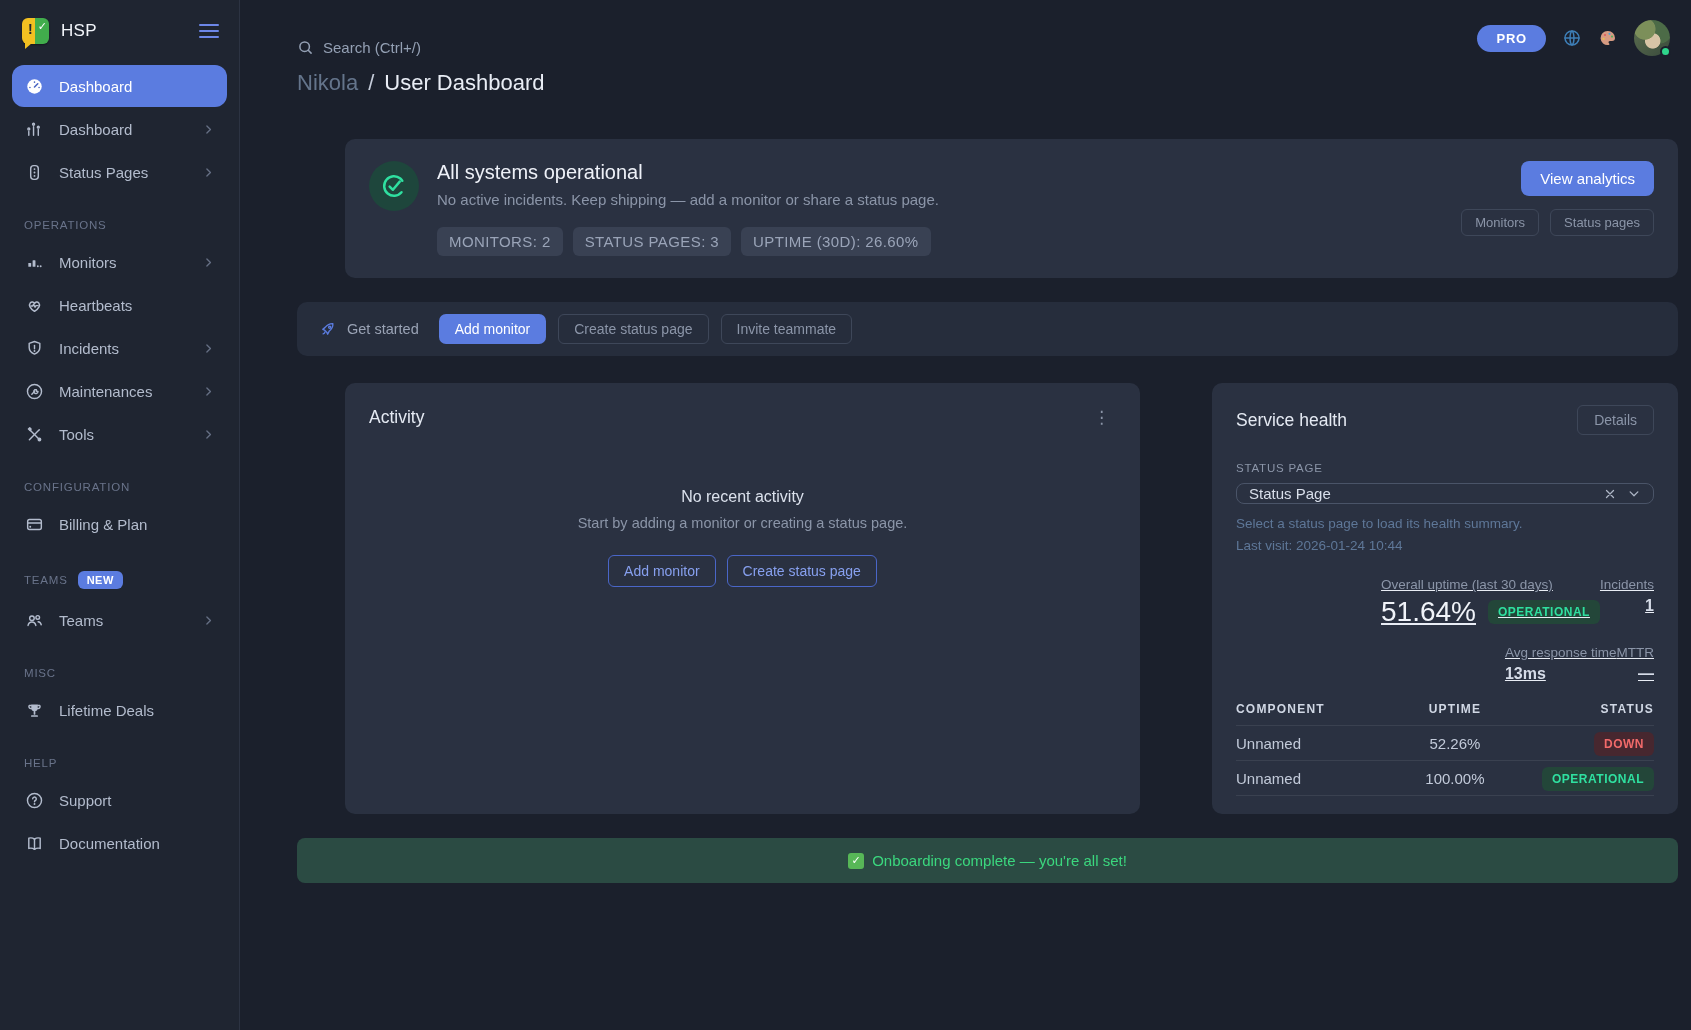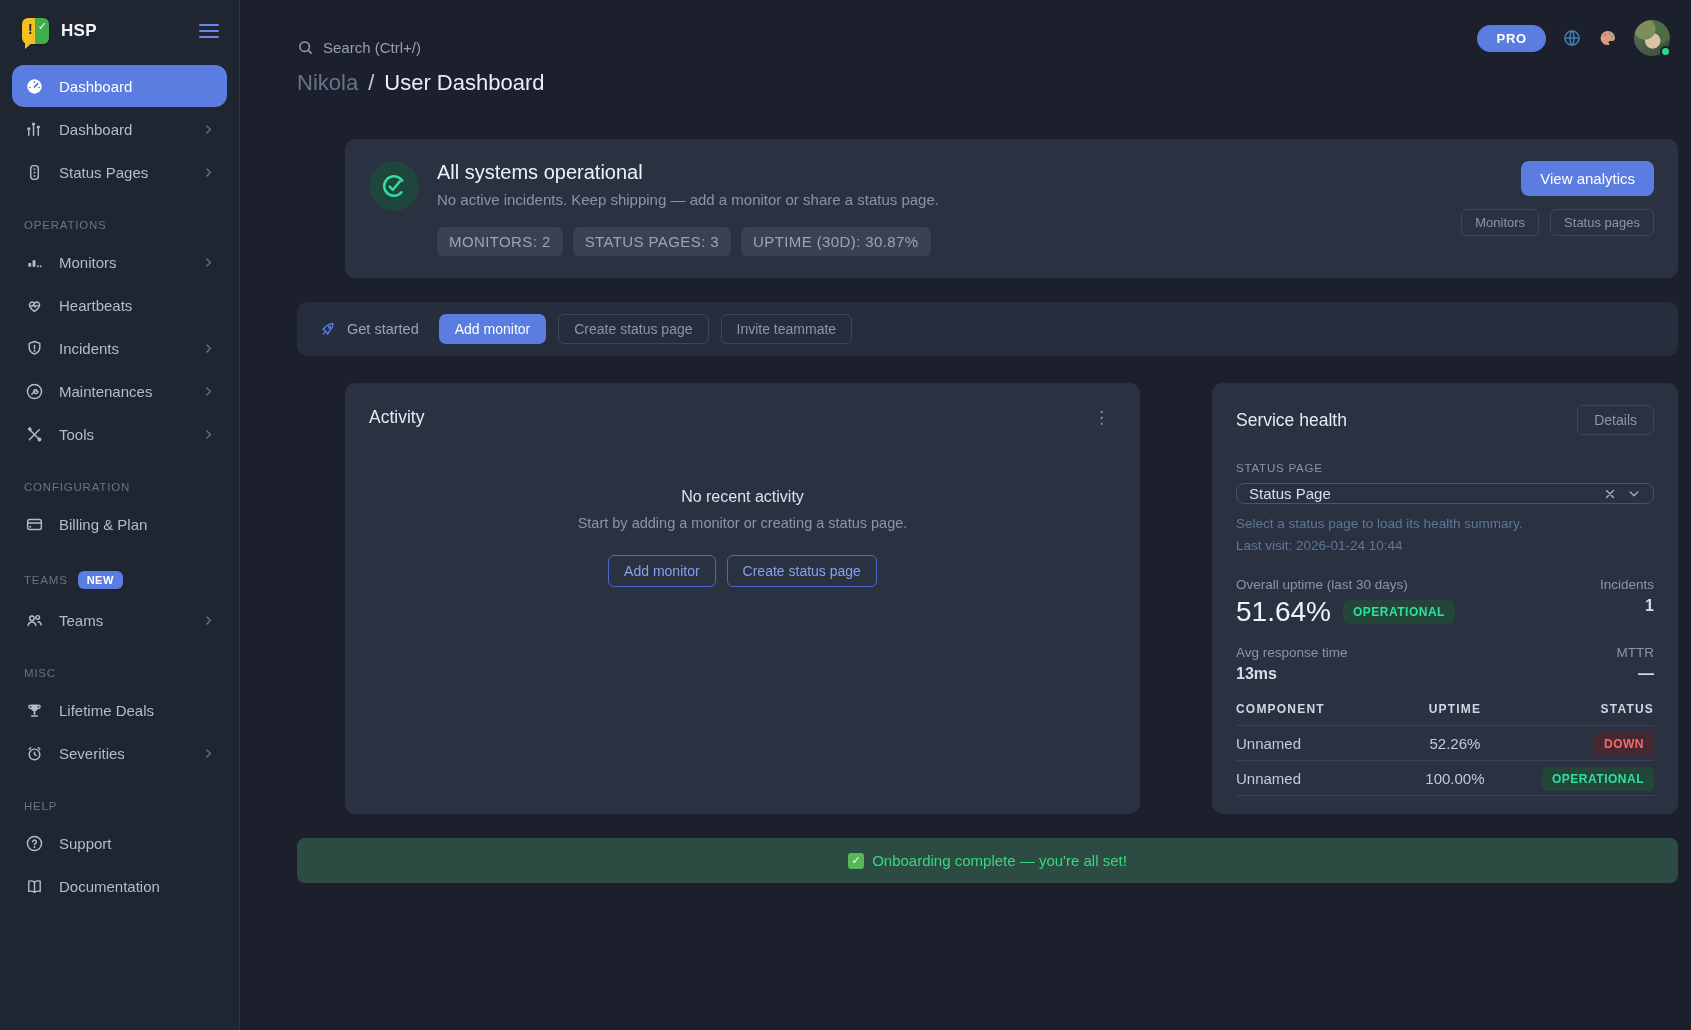--- a/index.html
+++ b/index.html
@@ -17,21 +17,21 @@
     display:flex; flex-direction:column; overflow:hidden;
   }
   .sb-header { display:flex; align-items:center; padding:18px 20px 14px 22px; }
   .logo { position:relative; width:27px; height:26px; border-radius:6px;
           background:linear-gradient(90deg,#f2c021 0 50%, #41ad4c 50% 100%);
           box-shadow:0 1px 2px rgba(0,0,0,.4); }
   .logo::after { content:""; position:absolute; left:3px; bottom:-5px;
           border-left:7px solid #f2c021; border-bottom:6px solid transparent; }
   .logo .excl { position:absolute; left:6px; top:3px; font-weight:bold; font-size:14px; color:#20262f; }
   .logo .chk  { position:absolute; right:2px; top:2px; font-weight:bold; font-size:11px; color:#fff; }
-  .brand-name { margin-left:12px; font-weight:bold; font-size:17px; letter-spacing:.3px; color:#f2f5fa; }
+  .brand-name { margin-left:12px; font-weight:normal; font-size:17px; letter-spacing:.3px; color:#f2f5fa; }
   .hamburger { margin-left:auto; color:#6d87e8; cursor:pointer; display:flex; flex-direction:column; gap:4px; }
   .hamburger i { display:block; width:20px; height:2px; background:#6d87e8; border-radius:2px; }
 
   nav { padding:6px 0 0 0; flex:1; }
   .nav-section { font-size:11.5px; letter-spacing:.8px; color:#69738a;
                  padding:0 24px; margin:26px 0 10px 0; display:flex; align-items:center; gap:10px; }
   .new-badge { background:#5b7ce0; color:#fff; font-size:11px; font-weight:bold;
                padding:3px 9px; border-radius:6px; letter-spacing:.5px; }
   .nav-item { display:flex; align-items:center; gap:15px; height:42px; margin:1px 12px;
               padding:0 12px; border-radius:12px; color:#b3bccd; font-size:15px; cursor:pointer; }
@@ -113,21 +113,21 @@
   
   .health { flex:1; padding:22px 24px 18px 24px; display:flex; flex-direction:column; }
   .field-label { margin-top:27px; font-size:11.5px; letter-spacing:.8px; color:#8b95a8; }
   .select { margin-top:9px; height:37px; border:1px solid #4a5468; border-radius:8px;
             display:flex; align-items:center; padding:0 12px; cursor:pointer; }
   .select-value { font-size:15px; color:#d9dfeb; }
   .select-icons { margin-left:auto; display:flex; align-items:center; gap:10px; color:#aeb6c6; }
   .select-icons svg { width:14px; height:14px; stroke:currentColor; fill:none; stroke-width:1.8; stroke-linecap:round; stroke-linejoin:round; }
   .helper { margin-top:12px; font-size:13.5px; color:#5e7798; }
   .lastvisit { margin-top:7px; font-size:13.5px; color:#5e7798; }
-  .stats-row { display:flex; justify-content:space-between; align-items:flex-start; }
+  .stats-row { display:flex; justify-content:flex-end; align-items:flex-start;text-decoration:underline; }
   .stats-row.first { margin-top:24px; }
   .stats-row.second { margin-top:17px; }
   .stat-label { font-size:13.5px; color:#8b95a8; }
   .stat-right { text-align:right; }
   .big-val-row { display:flex; align-items:center; gap:12px; margin-top:4px; }
   .big-val { font-size:28px; font-weight:500; color:#f0f3f9; }
   .badge { font-size:12px; font-weight:bold; letter-spacing:.5px; padding:5px 10px; border-radius:6px; }
   .badge.operational { background:#234639; color:#2fe0a0; }
   .badge.down { background:#47272f; color:#f26a6a; }
   .stat-val { font-size:16px; font-weight:bold; color:#d6dce8; margin-top:5px; }
@@ -333,35 +333,20 @@
       <div class="nav-item">
         <span class="nav-icon">
           <svg viewBox="0 0 20 20">
               <path d="M6.6 3.8h6.8v3.6a3.4 3.4 0 0 1-6.8 0z" fill="currentColor" stroke="none"></path>
               <path d="M6.6 4.8H4.4a2.1 2.1 0 0 0 2.3 3.1M13.4 4.8h2.2a2.1 2.1 0 0 1-2.3 3.1"></path>
               <path d="M10 11v2.6M7.2 15.8h5.6" stroke-width="1.8"></path>
             </svg>
         </span>
         <span class="nav-label">Lifetime Deals</span>
       </div>
-      <div class="nav-item">
-        <span class="nav-icon">
-          <svg viewBox="0 0 20 20">
-              <circle cx="10" cy="11" r="5.6"></circle>
-              <path d="M10 8.6V11l1.8 1.1"></path>
-              <path d="M4.4 5.4L6 3.9M15.6 5.4L14 3.9"></path>
-            </svg>
-        </span>
-        <span class="nav-label">Severities</span>
-        <span class="chev">
-            <svg viewBox="0 0 20 20">
-              <path d="M7.5 4.5l5.5 5.5-5.5 5.5"></path>
-            </svg>
-          </span>
-      </div>
 
       <div class="nav-section">
           <span>HELP</span>
         </div>
 
       <div class="nav-item">
         <span class="nav-icon">
           <svg viewBox="0 0 20 20">
               <circle cx="10" cy="10" r="7.4"></circle>
               <path d="M8.1 8.2a1.9 1.9 0 1 1 2.8 1.8c-.6.3-.9.7-.9 1.4"></path>
@@ -428,21 +413,21 @@
             <circle cx="11" cy="11" r="7.2" stroke-dasharray="36 10" transform="rotate(40 11 11)"></circle>
             <path d="M7.8 11.4l2.4 2.4 5-6"></path>
           </svg>
       </div>
       <div>
         <div class="hero-title">All systems operational</div>
         <div class="hero-sub">No active incidents. Keep shipping — add a monitor or share a status page.</div>
         <div class="hero-stats">
           <span class="stat-pill">MONITORS: 2</span>
           <span class="stat-pill">STATUS PAGES: 3</span>
-          <span class="stat-pill">UPTIME (30D): 30.87%</span>
+          <span class="stat-pill">UPTIME (30D): 26.60%</span>
         </div>
       </div>
       <div class="hero-right">
         <button class="btn-primary">View analytics</button>
         <div class="hero-ghost-row">
           <button class="btn-ghost">Monitors</button>
           <button class="btn-ghost">Status pages</button>
         </div>
       </div>
     </section>

